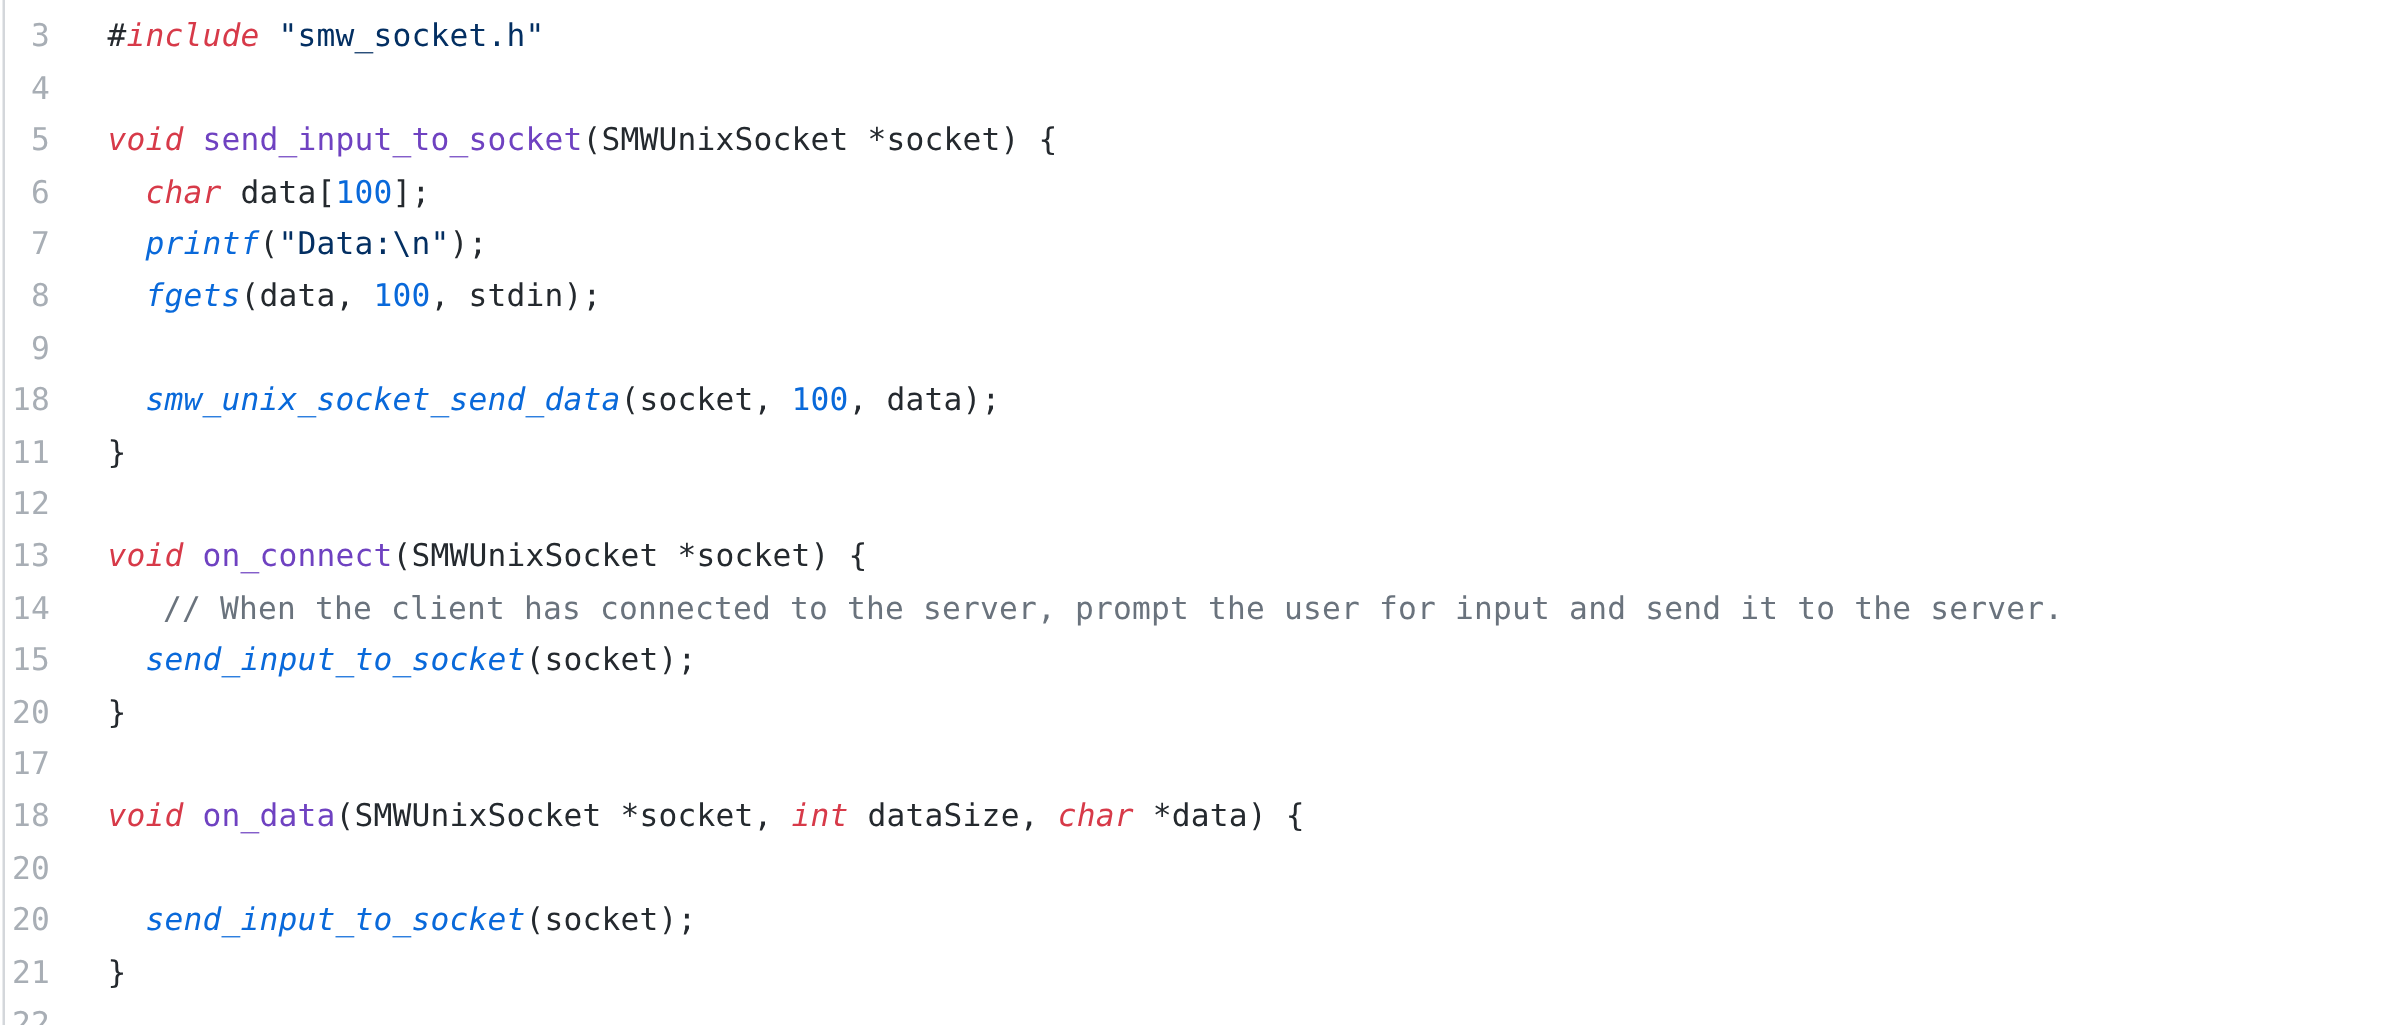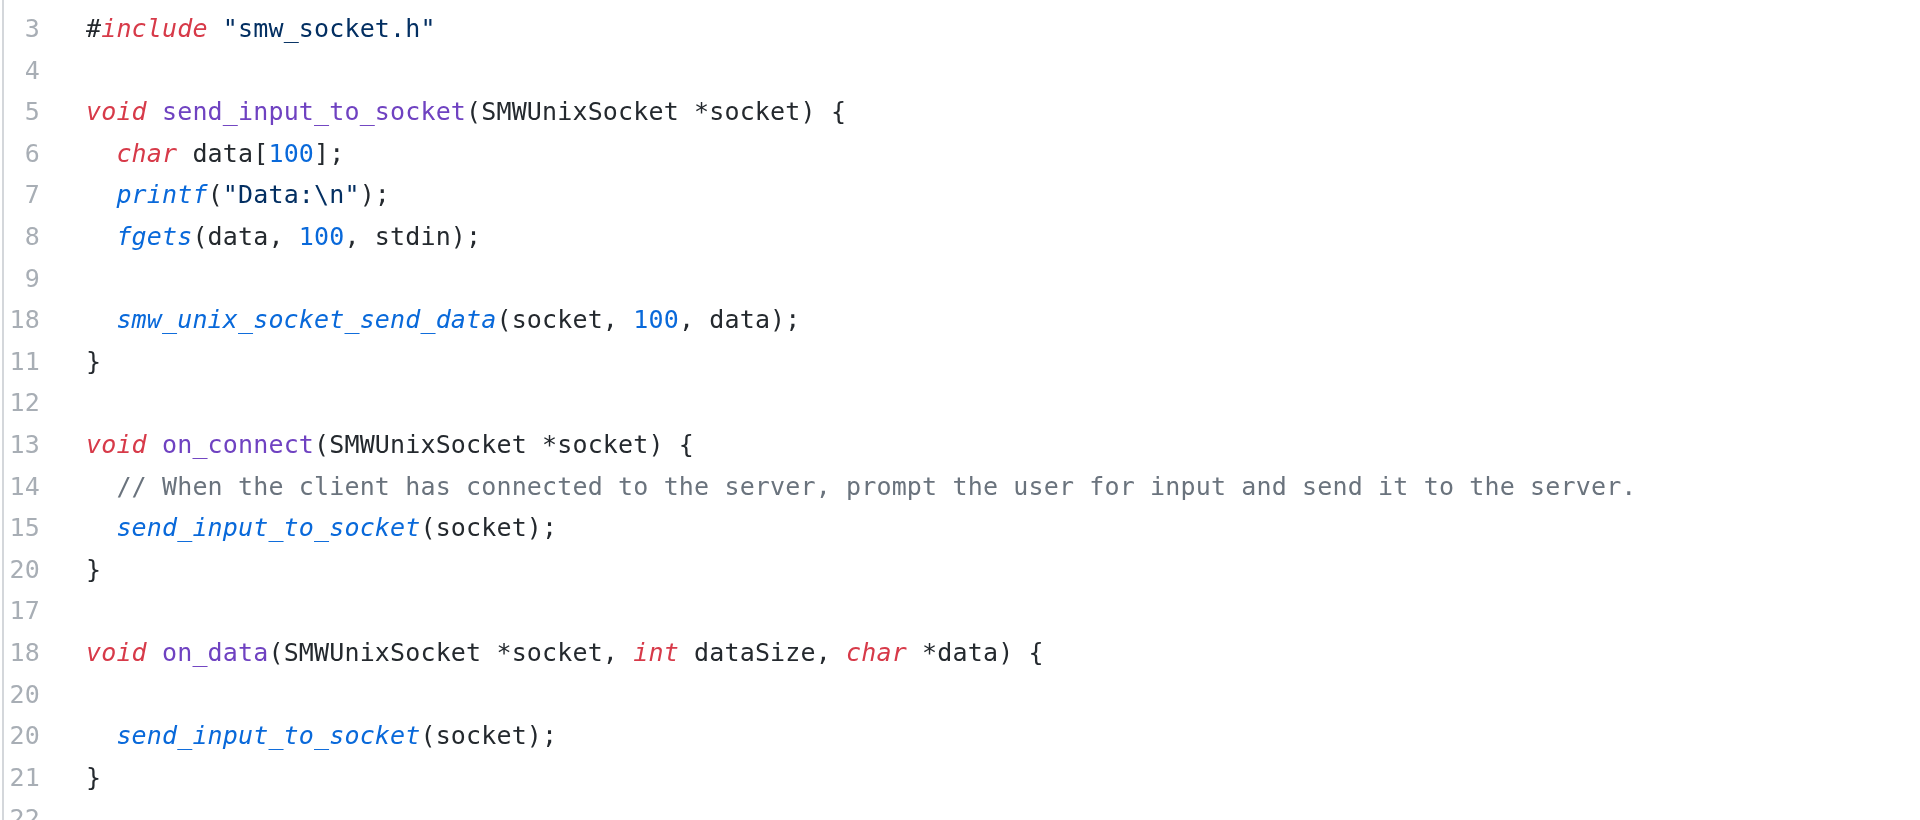--- a/index.html
+++ b/index.html
@@ -46,21 +46,21 @@
   .code {
     margin-left: 46px;
     color: var(--plain, #24292e);
   }
   .tok-plain    { color: var(--plain, #24292e); }
   .tok-keyword  { color: var(--kw, #d73a49); font-style: italic; }
   .tok-function { color: var(--fn, #6f42c1); }
   .tok-call     { color: var(--call, #0969da); font-style: italic; }
   .tok-number   { color: var(--num, #0969da); }
   .tok-string   { color: var(--str, #032f62); }
-  .tok-comment  { color: var(--cmt, #6a737d); }
+  .tok-comment  { color: var(--cmt, #6a737d); margin-left: 14px; }
 </style>
 </head>
 <body>
 
 <div class="editor">
   <div class="left-border"></div>
   <div>
       <div class="line"><span class="ln">3</span><span class="code"><span class="tok-plain">#</span><span class="tok-keyword">include</span><span class="tok-plain"> </span><span class="tok-string">"smw_socket.h"</span></span></div>
       <div class="line"><span class="ln">4</span><span class="code"></span></div>
       <div class="line"><span class="ln">5</span><span class="code"><span class="tok-keyword">void</span><span class="tok-plain"> </span><span class="tok-function">send_input_to_socket</span><span class="tok-plain">(SMWUnixSocket *socket) {</span></span></div>

